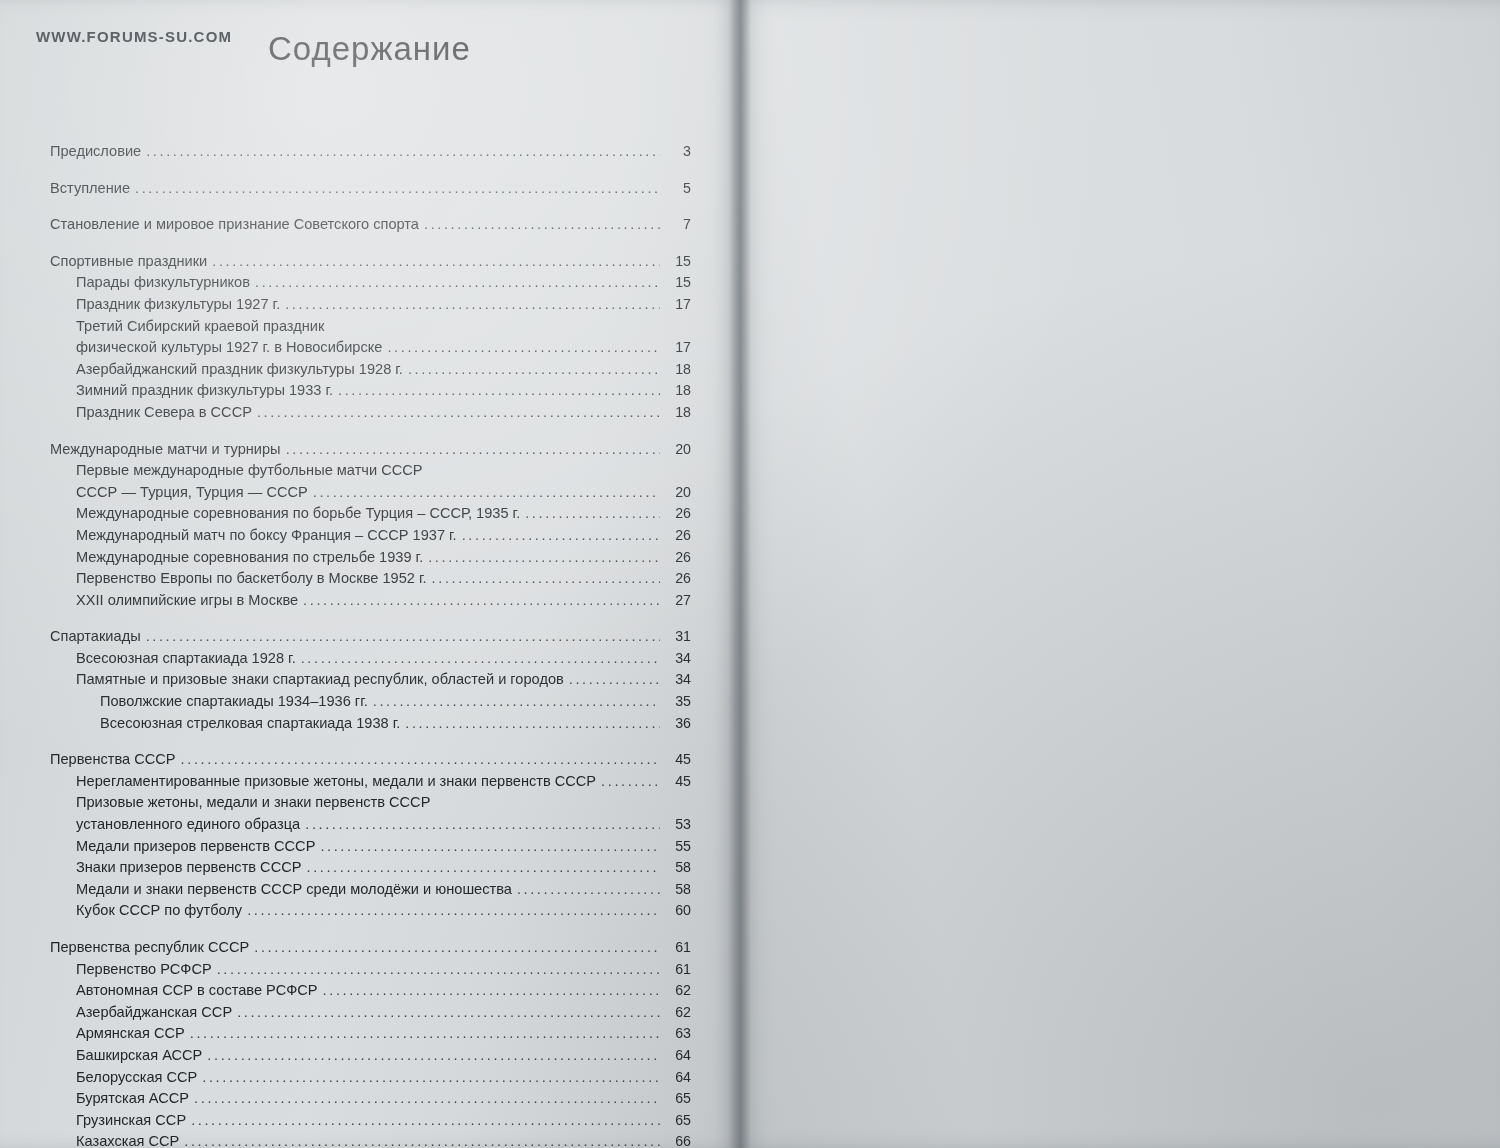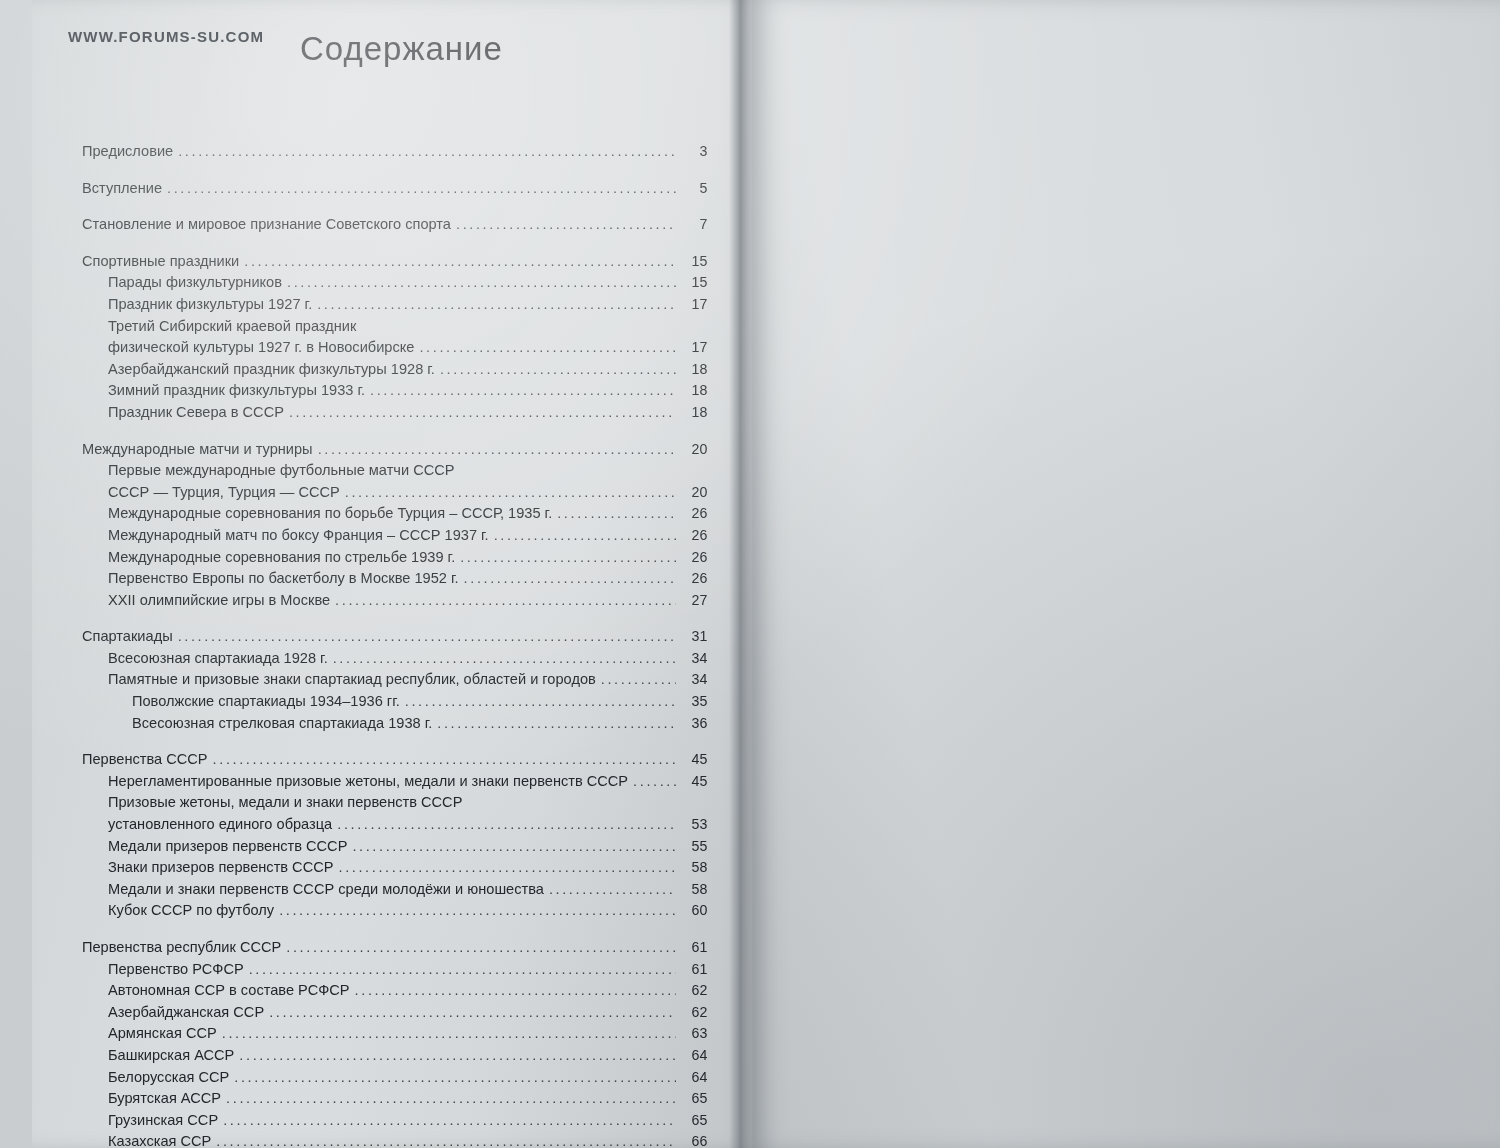--- a/index.html
+++ b/index.html
@@ -13,21 +13,20 @@
     font-family: "Liberation Sans", sans-serif;
     overflow: hidden;
     position: relative;
   }
 
   
   .book {
     position: absolute;
     inset: 0;
     display: flex;
-    padding-left: 32px;
   }
   .page {
     position: relative;
     background: #d5d8da;
     overflow: hidden;
   }
   .page-left {
     width: 737px;
     background: linear-gradient(100deg, #cfd3d5 0%, #d9dcde 35%, #dadddf 70%, #cfd2d4 100%);
     box-shadow: inset -14px 0 22px -10px rgba(80,88,94,.55);

